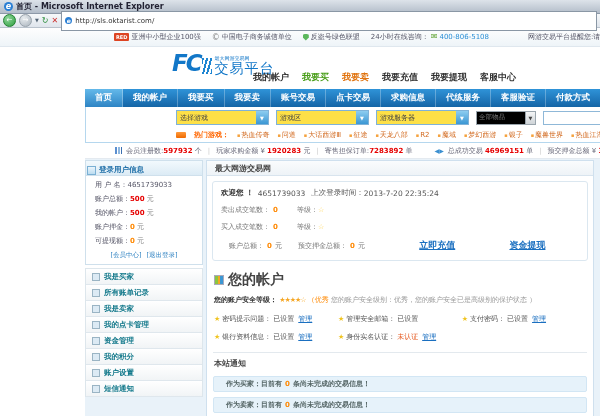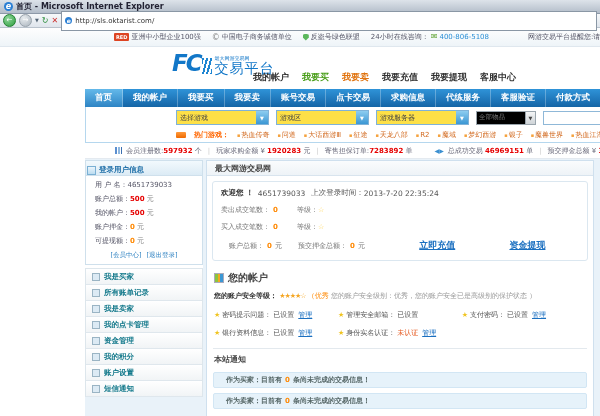--- a/index.html
+++ b/index.html
@@ -102,21 +102,21 @@
   .pill.sell{background:linear-gradient(#b4e264,#78b41e);border:1px solid #69a317;}
   .pill.buy{background:linear-gradient(#92d6f3,#42a2d8);border:1px solid #3b93c6;}
   .pill.pub{background:linear-gradient(#ffc259,#f19010);border:1px solid #e08408;}
   .wrow{font-size:7px;color:#777;margin-top:7px;white-space:nowrap;}
   .wrow .num{color:#f80;font-weight:bold;padding:0 3px;}
   .wrow .gap{display:inline-block;width:14px;}
   .wrow .star{color:#ffd24d;}
   .biglink{color:#1a6fc0;font-weight:bold;text-decoration:underline;font-size:9px;margin-left:52px;cursor:pointer;}
   
   .account-sec{margin:1px 6px 0;}
-  .sec-header{display:flex;align-items:center;gap:4px;padding:5px 1px 4px;font-size:10px;font-weight:bold;color:#444;}
+  .sec-header{display:flex;align-items:center;gap:4px;padding:5px 1px 4px;font-size:14px;font-weight:bold;color:#444;}
   .grid-ic{width:8px;height:8px;flex:none;background:
     linear-gradient(90deg,#8cc63f 0 3px,#f5a623 3px 5px,#3b97d4 5px 8px);border:1px solid #aab;}
   .sec-line{font-size:7px;color:#444;padding:2px 1px 4px;white-space:nowrap;}
   .sec-line .lbl{font-weight:bold;color:#333;}
   .sec-line .stars{color:#f5a623;letter-spacing:-1px;}
   .sec-line .hl{color:#f80;}
   .sec-line .note{color:#999;}
   .sec-grid{display:flex;flex-wrap:wrap;padding:1px 1px 4px;}
   .sec-item{font-size:7px;color:#555;padding:4px 0;display:flex;align-items:center;gap:2px;white-space:nowrap;}
   .sec-item .st{color:#f0c420;font-size:7px;}

